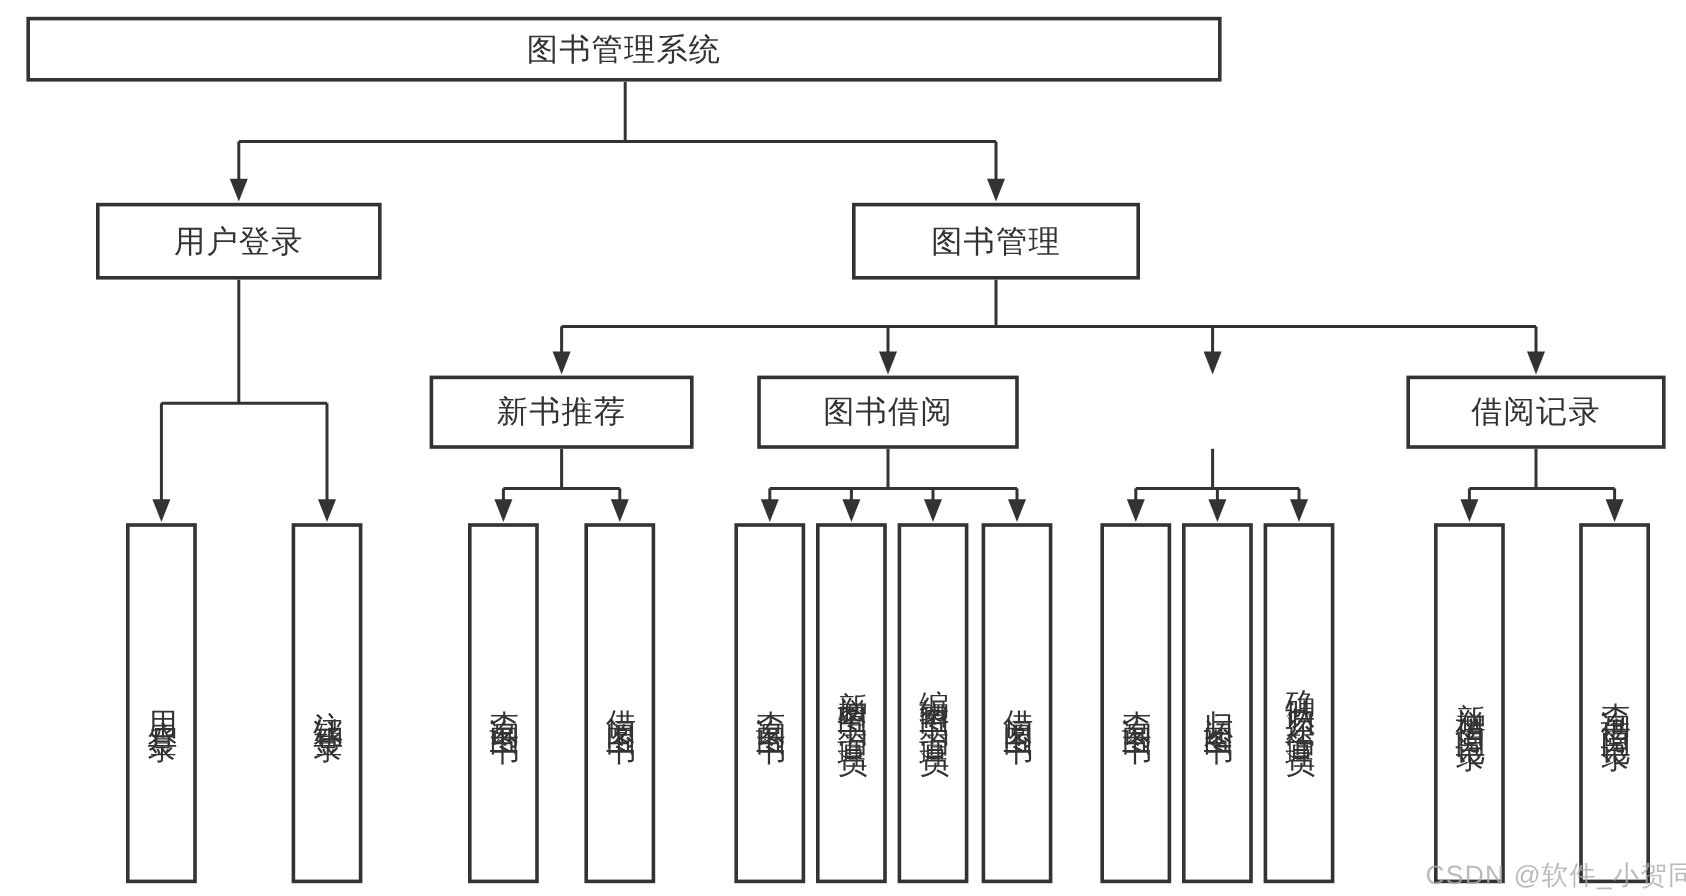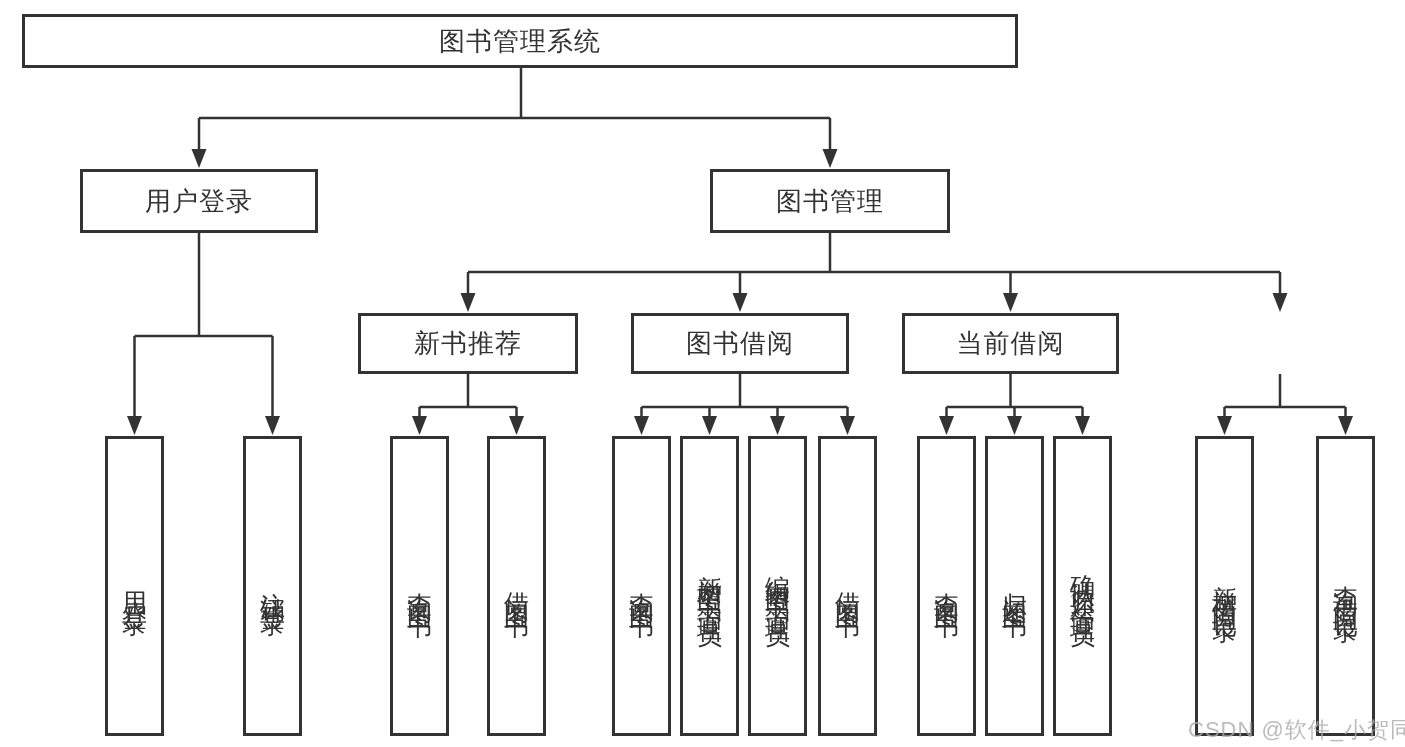--- a/index.html
+++ b/index.html
@@ -138,22 +138,22 @@
   <div class="box hbox" id="b-mgmt">
     <span>图书管理</span>
   </div>
 
   <div class="box hbox" id="b-borrow">
     <span>图书借阅</span>
   </div>
   <div class="box hbox" id="b-newrec">
     <span>新书推荐</span>
   </div>
-  <div class="box hbox" id="b-current">
-    <span>当前借阅</span>
+  <div class="box hbox" id="b-records">
+    <span>借阅记录</span>
   </div>
 
   <div class="box vbox leaf" id="l1">
     <span class="vtext">用户登录</span>
   </div>
   <div class="box vbox leaf" id="l2">
     <span class="vtext">注销登录</span>
   </div>
 
   <div class="box vbox leaf" id="l3">

